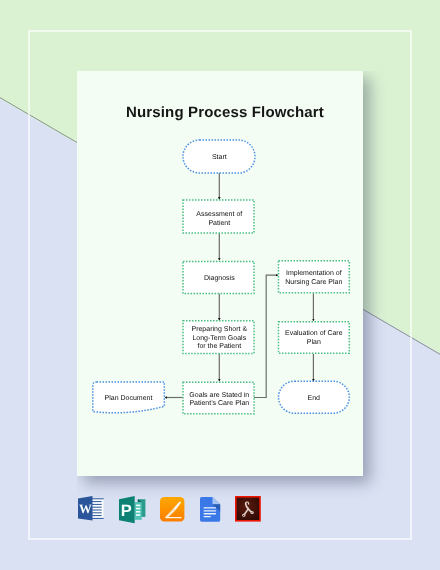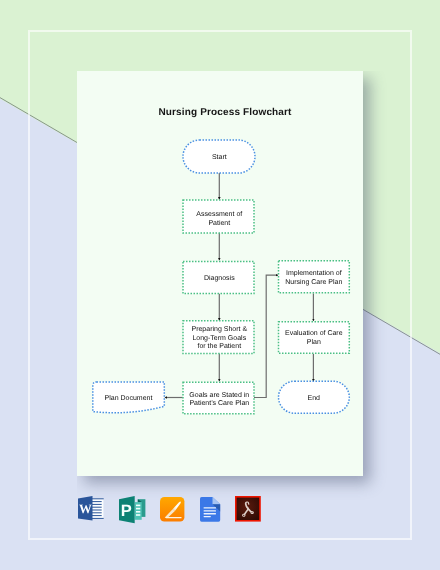--- a/index.html
+++ b/index.html
@@ -2,21 +2,21 @@
 <html><head>
 <meta charset="utf-8">
 <style>
   html,body{margin:0;padding:0;}
   body{width:440px;height:570px;overflow:hidden;font-family:"Liberation Sans",sans-serif;-webkit-font-smoothing:antialiased;text-rendering:geometricPrecision;}
   #stage{position:relative;transform:translateZ(0);width:440px;height:570px;background:#dae1f3;overflow:hidden;}
   #bgsvg{position:absolute;left:0;top:0;width:440px;height:570px;}
   #frame{position:absolute;left:27.5px;top:29.5px;width:384px;height:510px;border:2px solid rgba(255,255,255,0.62);box-sizing:border-box;filter:blur(0.5px);}
   #pageshadow{position:absolute;left:77px;top:71px;width:286px;height:405px;background:#f3fdf3;box-shadow:7px 7px 14px rgba(55,65,95,0.40);clip-path:polygon(0% 0%,200% 0%,200% 200%,0% 200%);}
   #page{position:absolute;left:77px;top:71px;width:286px;height:405px;background:#f3fdf3;}
-  #title{opacity:0.999;position:absolute;left:0;top:36px;width:296px;text-align:center;font-weight:bold;font-size:10px;line-height:11px;color:#161616;letter-spacing:0.15px;}
+  #title{opacity:0.999;position:absolute;left:0;top:36px;width:296px;text-align:center;font-weight:bold;font-size:15px;line-height:11px;color:#161616;letter-spacing:0.15px;}
   #chart{position:absolute;left:0;top:0;width:286px;height:405px;opacity:0.999;}
   #chart .n-blue{fill:#fff;stroke:#4a90e2;stroke-width:1.5;stroke-dasharray:1.5 1.5;}
   #chart .n-green{fill:#fff;stroke:#4bbf85;stroke-width:1.5;stroke-dasharray:1.5 1.5;}
   #chart text.t{font-family:"Liberation Sans",sans-serif;font-size:7px;fill:#111;text-anchor:middle;-webkit-font-smoothing:antialiased;}
   #formats{position:absolute;left:0;top:0;width:440px;height:570px;pointer-events:none;opacity:0.999;}
   #formats .ic{position:absolute;overflow:visible;}
 </style>
 </head>
 <body>
 

